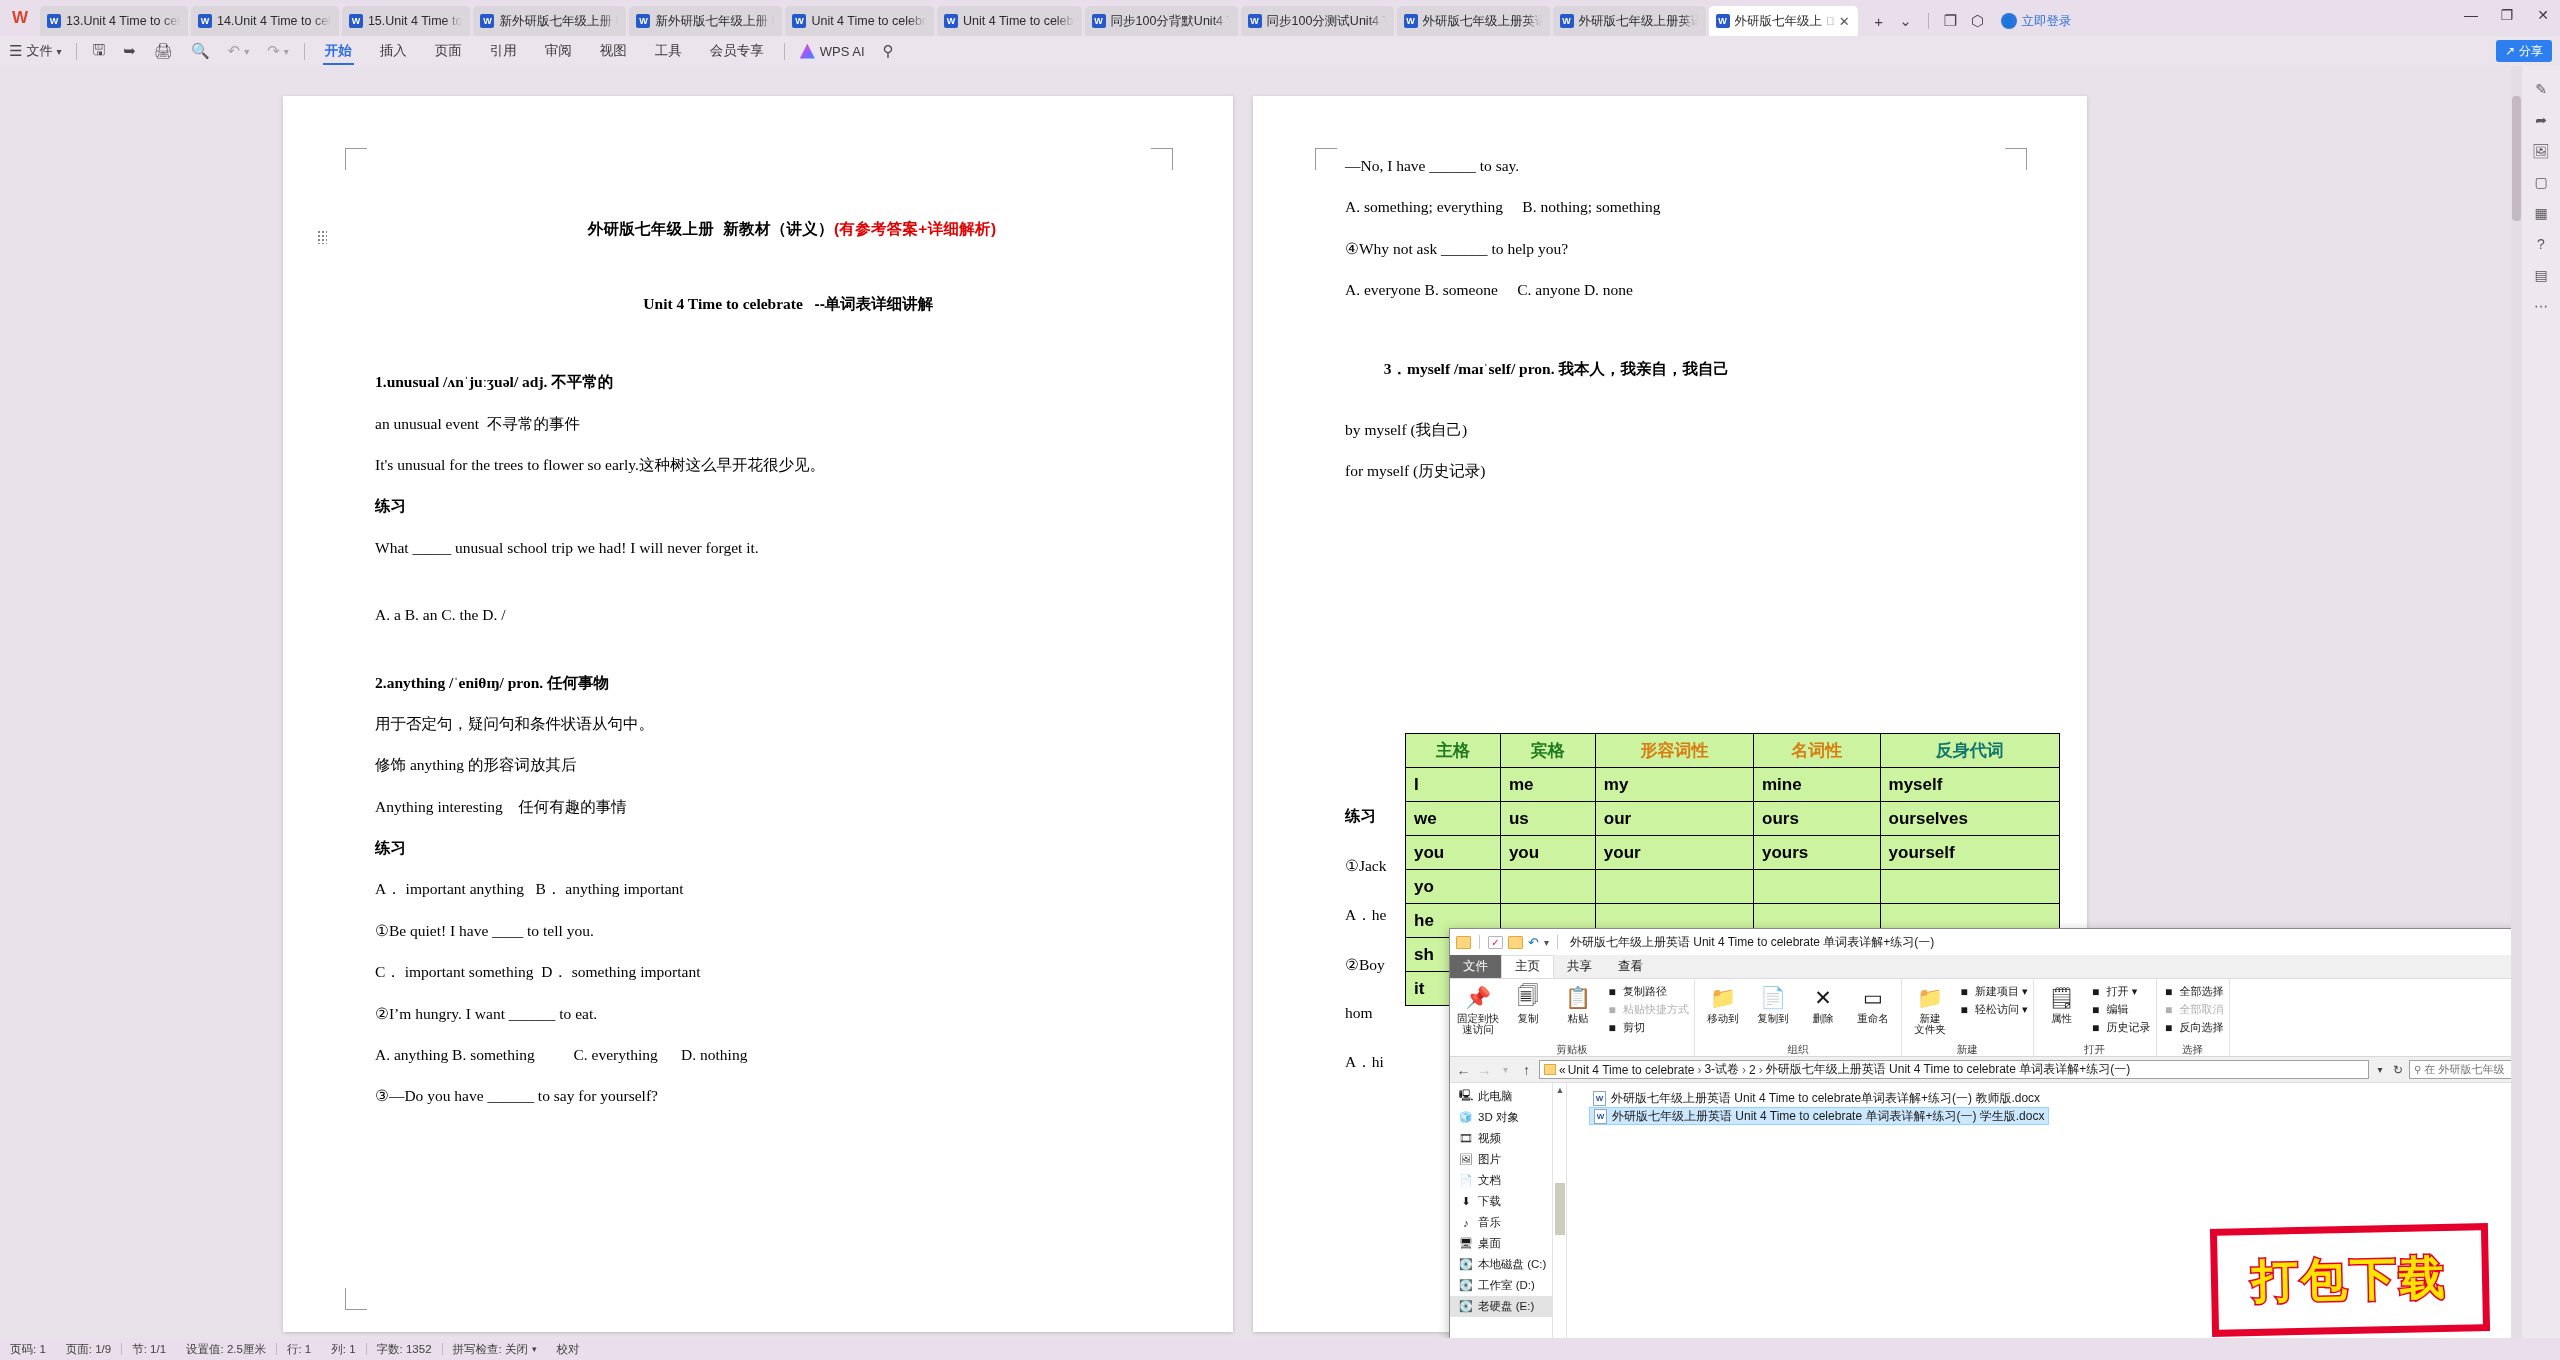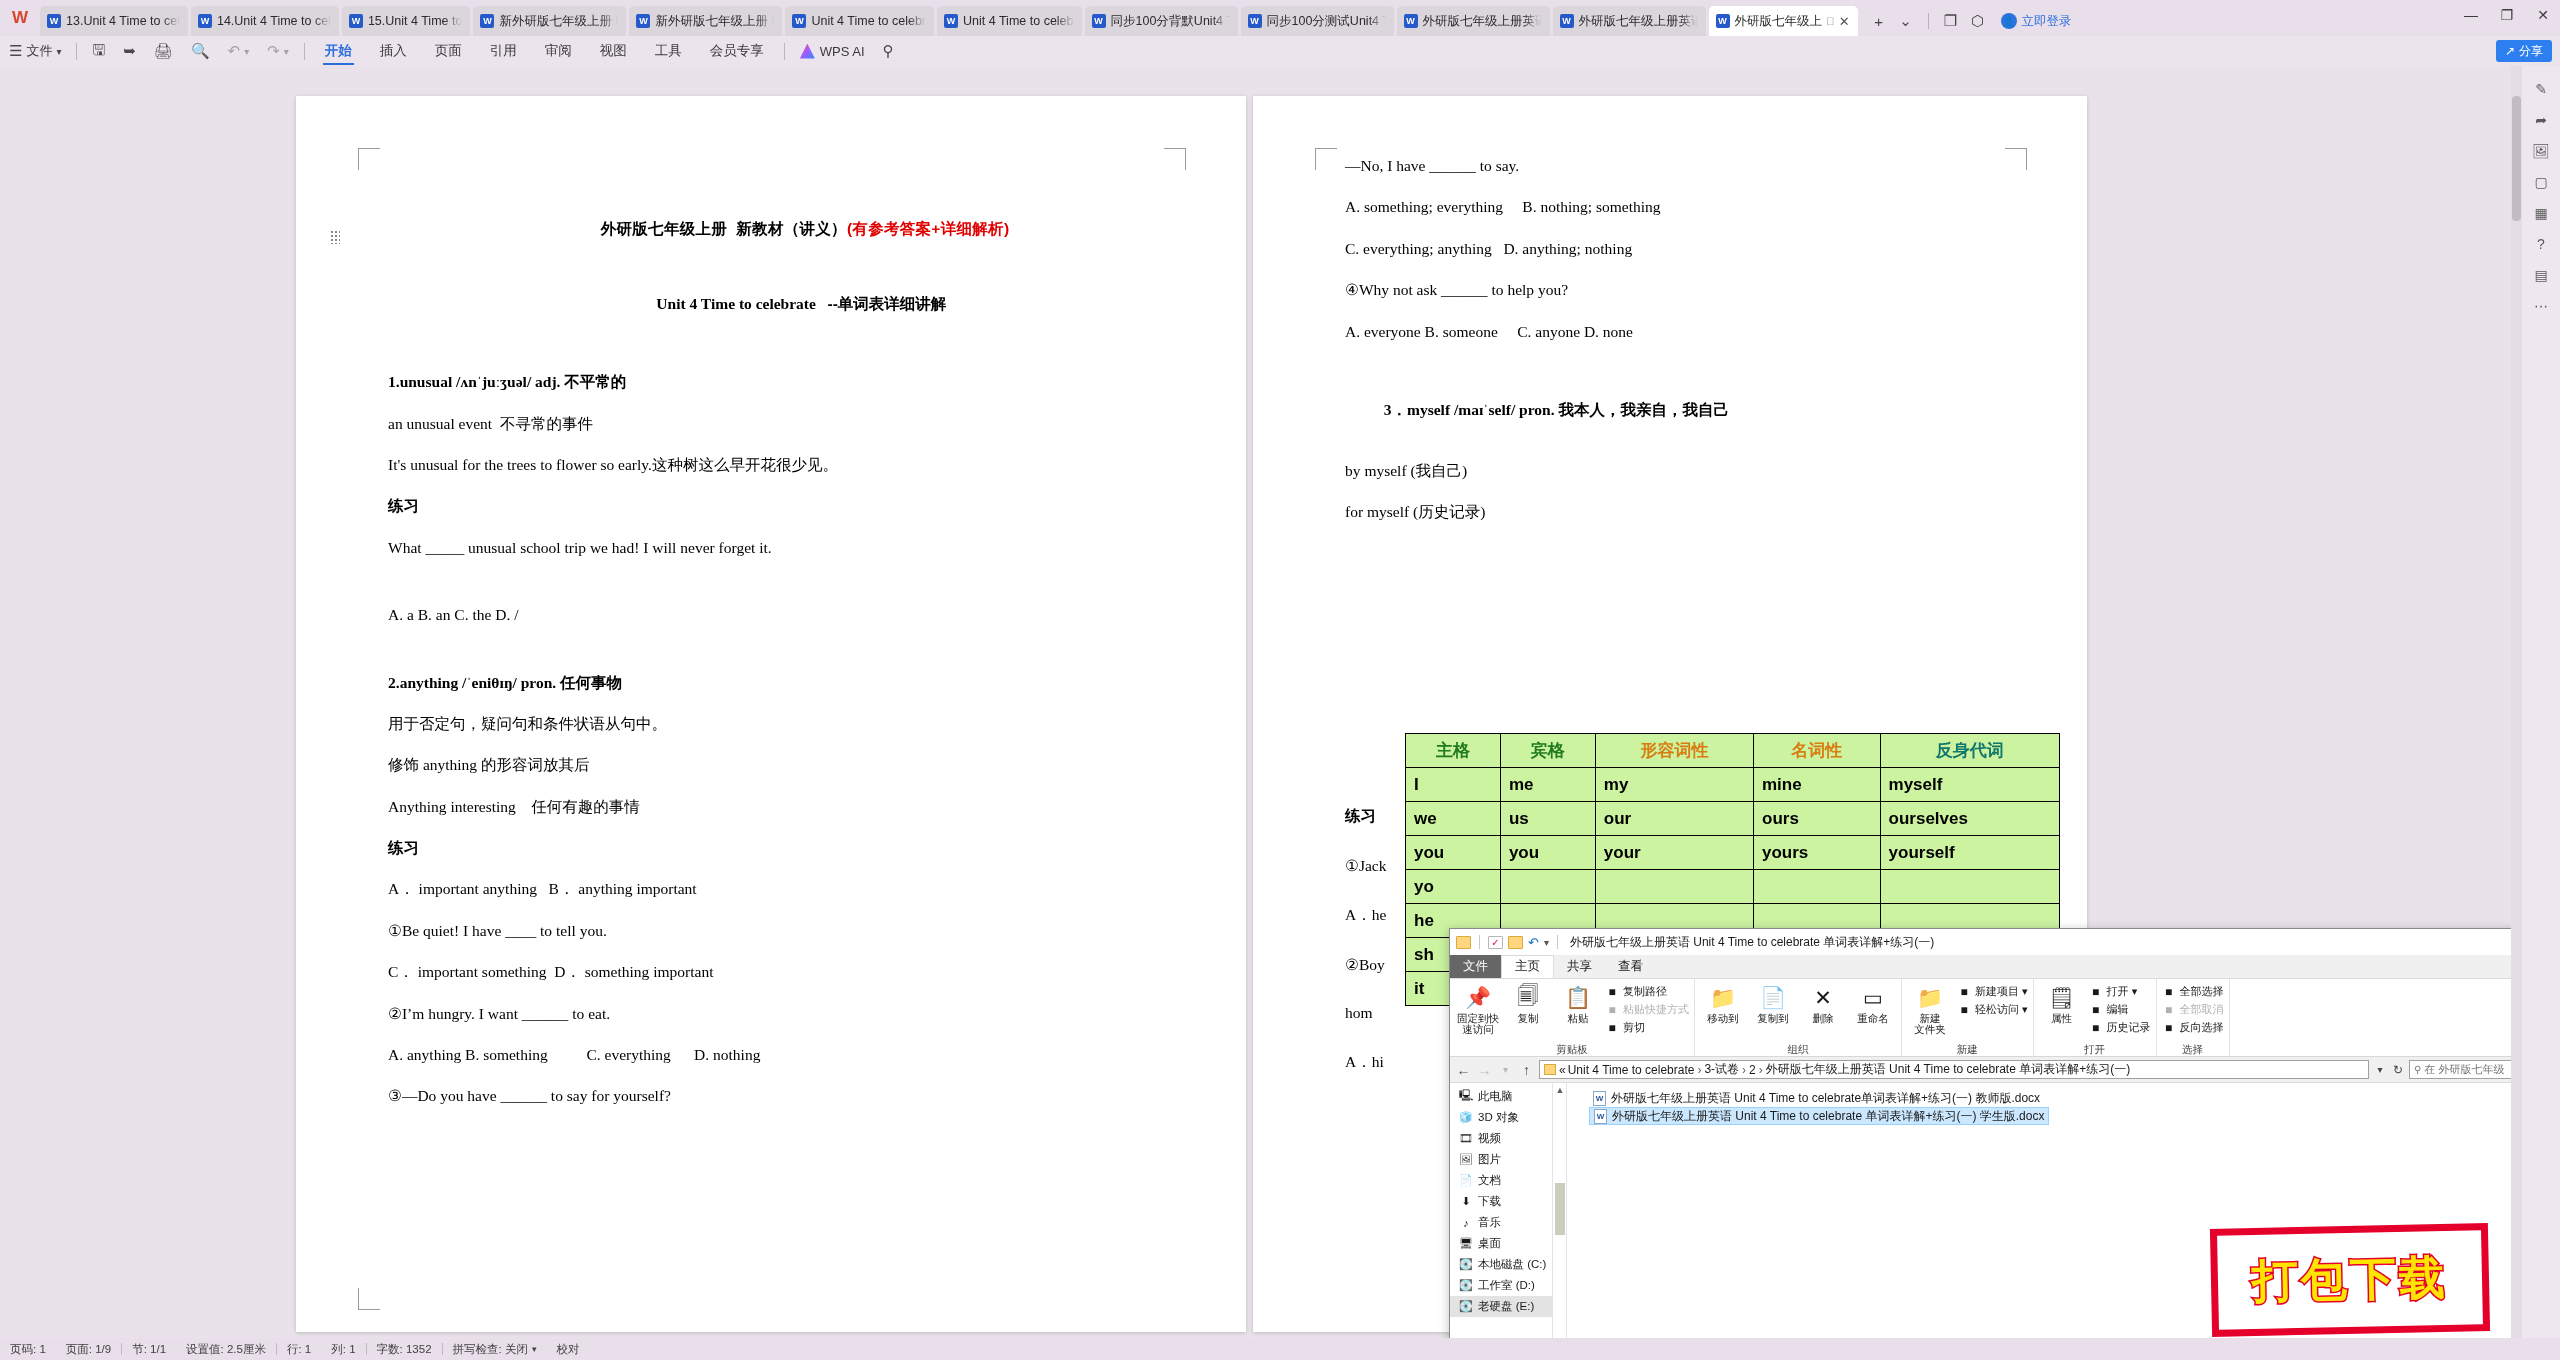--- a/index.html
+++ b/index.html
@@ -83,21 +83,21 @@
   
   .workarea {
     position: absolute; top: 66px; left: 0; width: 2560px; height: 1272px;
     background: #e9e2ea;
   }
 
   
   .page {
     position: absolute; top: 30px; background: #fff; box-shadow: 0 1px 4px rgba(0,0,0,.18);
   }
-  .page.left  { left: 296px; width: 950px; height: 1236px; }
+  .page.left  { left: 283px; width: 950px; height: 1236px; }
   .page.right { left: 1253px; width: 834px; height: 1236px; }
   .crop { position: absolute; width: 22px; height: 22px; }
   .crop.tl { border-left: 1px solid #9a9a9a; border-top: 1px solid #9a9a9a; }
   .crop.tr { border-right: 1px solid #9a9a9a; border-top: 1px solid #9a9a9a; }
   .crop.bl { border-left: 1px solid #9a9a9a; border-bottom: 1px solid #9a9a9a; }
 
   .doc {
     position: absolute; left: 92px; right: 70px; top: 104px;
     font-family: "Liberation Serif", serif; color: #000;
   }
@@ -421,21 +421,20 @@
       </div>
     </div>
 
     <div class="page right">
       <div class="crop tl" style="left:62px;top:52px;"></div>
       <div class="crop tr" style="right:60px;top:52px;"></div>
       <div class="doc" style="top:60px;">
         <div id="right-top-host">
             <p>—No, I have ______ to say.</p>
             <p>A. something; everything     B. nothing; something</p>
-            <p>C. everything; anything   D. anything; nothing</p>
             <p>④Why not ask ______ to help you?</p>
             <p>A. everyone B. someone     C. anyone D. none</p>
           </div>
         <p class="hw" style="margin-top:40px">
           <span>3．myself /maɪˈself/ pron. 我本人，我亲自，我自己</span>
         </p>
         <div id="right-entry-host">
             <p>by myself (我自己)</p>
             <p>for myself (历史记录)</p>
           </div>

